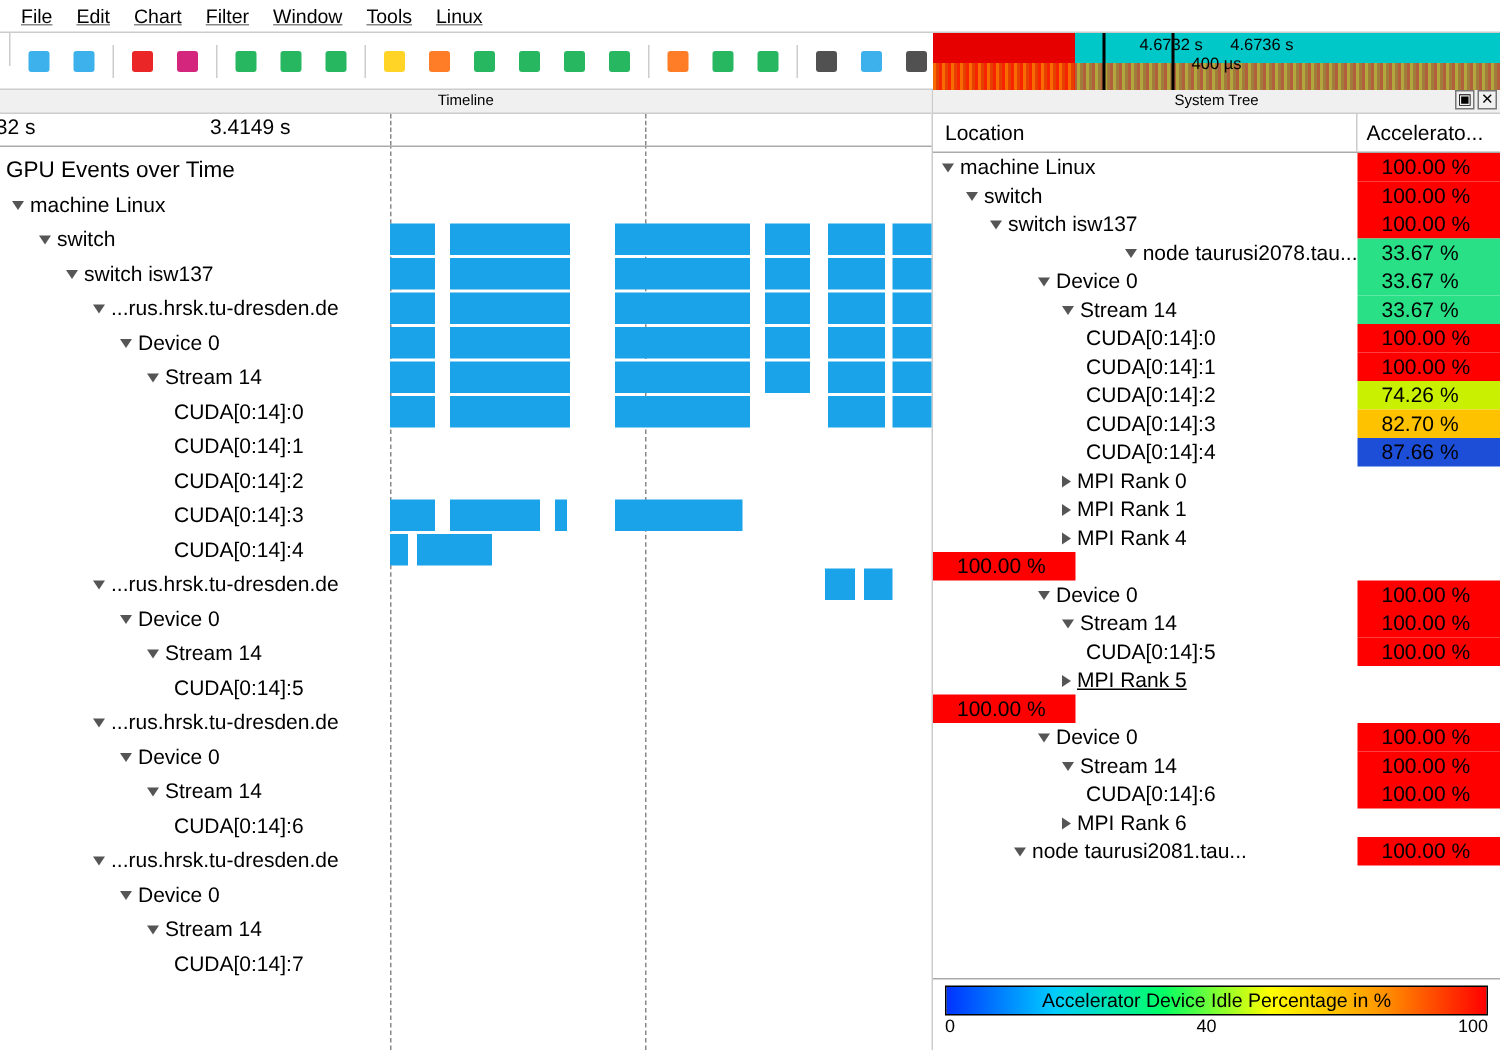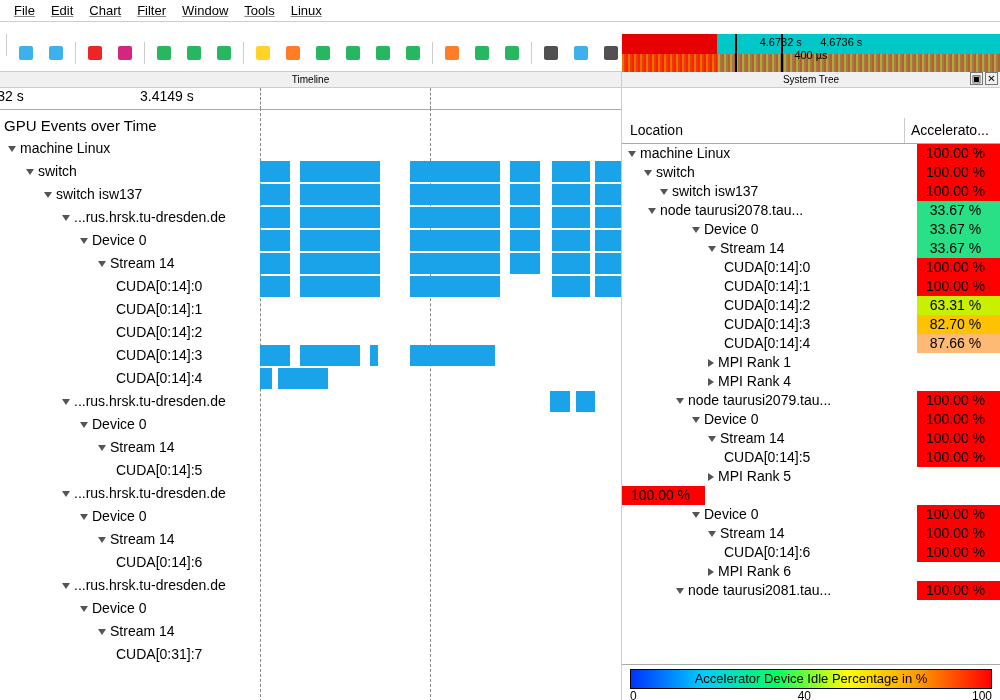--- a/index.html
+++ b/index.html
@@ -3,21 +3,21 @@
 <meta charset="utf-8">
 <style>
 * { box-sizing: border-box; margin: 0; padding: 0; font-family: "Segoe UI", Tahoma, sans-serif; }
 body { width: 1000px; height: 700px; background: #fff; overflow: hidden; font-size: 13px; position: relative; }
 
 
 .menubar { height: 22px; display: flex; align-items: center; padding: 0 6px; border-bottom: 1px solid #ccc; }
 .menubar span { padding: 2px 8px; cursor: default; text-decoration: underline; text-decoration-color: #888; }
 
 
-.toolbar { height: 38px; display: flex; padding: 0 6px; gap: 4px; border-bottom: 1px solid #ccc; position: relative; margin-top: 12px; }
+.toolbar { height: 38px; display: flex; padding: 0 6px; gap: 4px; border-bottom: 1px solid #ccc; position: relative; }
 .tbtn { width: 26px; height: 26px; display: flex; align-items: center; justify-content: center; border: 1px solid transparent; border-radius: 3px; cursor: pointer; font-size: 14px; }
 .tsep { width: 1px; height: 22px; background: #ccc; margin: 0 2px; }
 .minimap { position: absolute; right: 0; top: 0; width: 378px; height: 38px; }
 .minimap .bg { position: absolute; inset: 0; background: linear-gradient(to right, #e60000 0%, #e60000 25%, #00c8c8 25%, #00c8c8 100%); }
 .minimap .noise { position: absolute; left: 0; right: 0; bottom: 0; height: 18px; background: repeating-linear-gradient(to right, #ff9900 0 2px, #e65c00 2px 4px, #ff3300 4px 6px); opacity: .7; }
 .minimap .labels { position: absolute; left: 0; right: 0; top: 0; font-size: 11px; color: #000; text-align: center; line-height: 13px; padding-top: 2px; }
 .minimap .marker { position: absolute; top: 0; bottom: 0; width: 2px; background: #000; }
 
 
 .main { display: flex; height: calc(700px - 22px - 38px); }
@@ -34,27 +34,27 @@
 .tl-canvas { flex: 1; position: relative; overflow: hidden; }
 .tl-canvas .vline { position: absolute; top: -22px; bottom: 0; border-left: 1px dashed #888; }
 .bar-row { position: absolute; left: 0; right: 0; height: 23px; }
 .bar { position: absolute; top: 1px; height: 21px; background: #1aa3e8; }
 
 
 .sys-panel { width: 378px; display: flex; flex-direction: column; }
 .sys-title { height: 16px; line-height: 16px; text-align: center; font-size: 10px; background: #f0f0f0; border-bottom: 1px solid #ccc; position: relative; }
 .sys-title .icons { position: absolute; right: 2px; top: 0; display: flex; gap: 2px; }
 .sys-title .icons span { width: 13px; height: 13px; border: 1px solid #777; font-size: 10px; line-height: 11px; text-align: center; cursor: pointer; }
-.sys-header { height: 26px; display: flex; border-bottom: 1px solid #aaa; margin-top: 30px; }
+.sys-header { height: 26px; display: flex; border-bottom: 1px solid #aaa; }
 .sys-header .col1 { flex: 1; padding: 4px 8px; border-right: 1px solid #ccc; font-size: 14px; }
 .sys-header .col2 { width: 95px; padding: 4px 6px; font-size: 14px; overflow: hidden; text-overflow: ellipsis; white-space: nowrap; }
 .sys-body { flex: 1; overflow-y: auto; overflow-x: hidden; }
 .sys-row { display: flex; height: 19px; line-height: 19px; font-size: 14px; }
 .sys-row .loc { flex: 1; white-space: nowrap; overflow: hidden; text-overflow: ellipsis; }
-.sys-row .val { width: 83px; text-align: center; padding-right: 6px; }
+.sys-row .val { width: 95px; text-align: left; padding-right: 6px; padding-left: 16px; }
 .legend { height: 48px; border-top: 1px solid #aaa; padding: 4px 8px; }
 .legend .bar { position: static; height: 20px; background: linear-gradient(to right, #0033ff, #00ccff, #00ff66, #ffff00, #ff9900, #ff0000); border: 1px solid #000; text-align: center; font-size: 13px; line-height: 18px; }
 .legend .scale { display: flex; justify-content: space-between; font-size: 12px; }
 
 .tri { display: inline-block; width: 0; height: 0; vertical-align: middle; margin-right: 4px; }
 .tri.open { border-left: 4px solid transparent; border-right: 4px solid transparent; border-top: 6px solid #555; }
 .tri.closed { border-top: 4px solid transparent; border-bottom: 4px solid transparent; border-left: 6px solid #555; }
 </style>
 </head>
 <body>
@@ -215,21 +215,21 @@
           <div class="row" style="padding-left: 80px;"><span class="tri open"></span><span>Device 0</span></div>
           <div class="row" style="padding-left: 98px;"><span class="tri open"></span><span>Stream 14</span></div>
           <div class="row" style="padding-left: 116px;"><span>CUDA[0:14]:5</span></div>
           <div class="row" style="padding-left: 62px;"><span class="tri open"></span><span>...rus.hrsk.tu-dresden.de</span></div>
           <div class="row" style="padding-left: 80px;"><span class="tri open"></span><span>Device 0</span></div>
           <div class="row" style="padding-left: 98px;"><span class="tri open"></span><span>Stream 14</span></div>
           <div class="row" style="padding-left: 116px;"><span>CUDA[0:14]:6</span></div>
           <div class="row" style="padding-left: 62px;"><span class="tri open"></span><span>...rus.hrsk.tu-dresden.de</span></div>
           <div class="row" style="padding-left: 80px;"><span class="tri open"></span><span>Device 0</span></div>
           <div class="row" style="padding-left: 98px;"><span class="tri open"></span><span>Stream 14</span></div>
-          <div class="row" style="padding-left: 116px;"><span>CUDA[0:31]:7</span></div>
+          <div class="row" style="padding-left: 116px;"><span>CUDA[0:14]:7</span></div>
         </div>
       <div class="tl-canvas" id="tlcanvas">
           <div class="vline" style="left: 0px;"></div>
           <div class="vline" style="left: 170px;"></div>
           <div class="bar-row" style="top: 50px;">
             <div class="bar" style="left: 0px; width: 30px;"></div>
             <div class="bar" style="left: 40px; width: 80px;"></div>
             <div class="bar" style="left: 150px; width: 90px;"></div>
             <div class="bar" style="left: 250px; width: 30px;"></div>
             <div class="bar" style="left: 292px; width: 38px;"></div>
@@ -311,77 +311,80 @@
         </div>
         <div class="sys-row">
           <div class="loc" style="padding-left: 22px;"><span class="tri open"></span><span>switch</span></div>
           <div class="val" style="background: rgb(255, 0, 0);">100.00 %</div>
         </div>
         <div class="sys-row">
           <div class="loc" style="padding-left: 38px;"><span class="tri open"></span><span>switch isw137</span></div>
           <div class="val" style="background: rgb(255, 0, 0);">100.00 %</div>
         </div>
         <div class="sys-row">
-          <div class="loc" style="padding-left: 26px;"><span class="tri open"></span><span>node taurusi2078.tau...</span></div>
+          <div class="loc" style="padding-left: 54px; text-align: right;"><span class="tri open"></span><span>node taurusi2078.tau...</span></div>
           <div class="val" style="background: rgb(42, 224, 134);">33.67 %</div>
         </div>
         <div class="sys-row">
           <div class="loc" style="padding-left: 70px;"><span class="tri open"></span><span>Device 0</span></div>
           <div class="val" style="background: rgb(42, 224, 134);">33.67 %</div>
         </div>
         <div class="sys-row">
           <div class="loc" style="padding-left: 86px;"><span class="tri open"></span><span>Stream 14</span></div>
           <div class="val" style="background: rgb(42, 224, 134);">33.67 %</div>
         </div>
         <div class="sys-row">
           <div class="loc" style="padding-left: 102px;"><span>CUDA[0:14]:0</span></div>
           <div class="val" style="background: rgb(255, 0, 0);">100.00 %</div>
         </div>
         <div class="sys-row">
           <div class="loc" style="padding-left: 102px;"><span>CUDA[0:14]:1</span></div>
           <div class="val" style="background: rgb(255, 0, 0);">100.00 %</div>
         </div>
         <div class="sys-row">
           <div class="loc" style="padding-left: 102px;"><span>CUDA[0:14]:2</span></div>
-          <div class="val" style="background: rgb(200, 240, 0);">63.31 %</div>
+          <div class="val" style="background: rgb(200, 240, 0);">74.26 %</div>
         </div>
         <div class="sys-row">
           <div class="loc" style="padding-left: 102px;"><span>CUDA[0:14]:3</span></div>
           <div class="val" style="background: rgb(255, 194, 0);">82.70 %</div>
         </div>
         <div class="sys-row">
           <div class="loc" style="padding-left: 102px;"><span>CUDA[0:14]:4</span></div>
-          <div class="val" style="background: #fdba74;">87.66 %</div>
+          <div class="val" style="background: #1d4ed8;">87.66 %</div>
+        </div>
+        <div class="sys-row">
+          <div class="loc" style="padding-left: 86px;"><span class="tri closed"></span><span>MPI Rank 0</span></div>
+          <div class="val"></div>
         </div>
         <div class="sys-row">
           <div class="loc" style="padding-left: 86px;"><span class="tri closed"></span><span>MPI Rank 1</span></div>
           <div class="val"></div>
         </div>
         <div class="sys-row">
           <div class="loc" style="padding-left: 86px;"><span class="tri closed"></span><span>MPI Rank 4</span></div>
           <div class="val"></div>
         </div>
         <div class="sys-row">
-          <div class="loc" style="padding-left: 54px;"><span class="tri open"></span><span>node taurusi2079.tau...</span></div>
           <div class="val" style="background: rgb(255, 0, 0);">100.00 %</div>
         </div>
         <div class="sys-row">
           <div class="loc" style="padding-left: 70px;"><span class="tri open"></span><span>Device 0</span></div>
           <div class="val" style="background: rgb(255, 0, 0);">100.00 %</div>
         </div>
         <div class="sys-row">
           <div class="loc" style="padding-left: 86px;"><span class="tri open"></span><span>Stream 14</span></div>
           <div class="val" style="background: rgb(255, 0, 0);">100.00 %</div>
         </div>
         <div class="sys-row">
           <div class="loc" style="padding-left: 102px;"><span>CUDA[0:14]:5</span></div>
           <div class="val" style="background: rgb(255, 0, 0);">100.00 %</div>
         </div>
         <div class="sys-row">
-          <div class="loc" style="padding-left: 86px;"><span class="tri closed"></span><span>MPI Rank 5</span></div>
+          <div class="loc" style="padding-left: 86px; text-decoration: underline;"><span class="tri closed"></span><span>MPI Rank 5</span></div>
           <div class="val"></div>
         </div>
         <div class="sys-row">
           <div class="val" style="background: rgb(255, 0, 0);">100.00 %</div>
         </div>
         <div class="sys-row">
           <div class="loc" style="padding-left: 70px;"><span class="tri open"></span><span>Device 0</span></div>
           <div class="val" style="background: rgb(255, 0, 0);">100.00 %</div>
         </div>
         <div class="sys-row">

